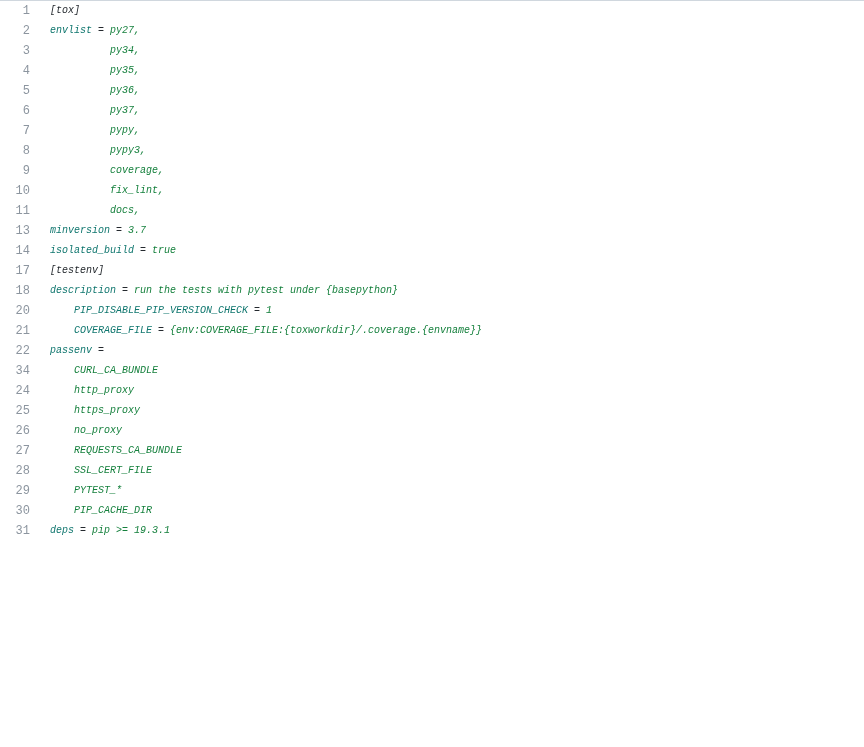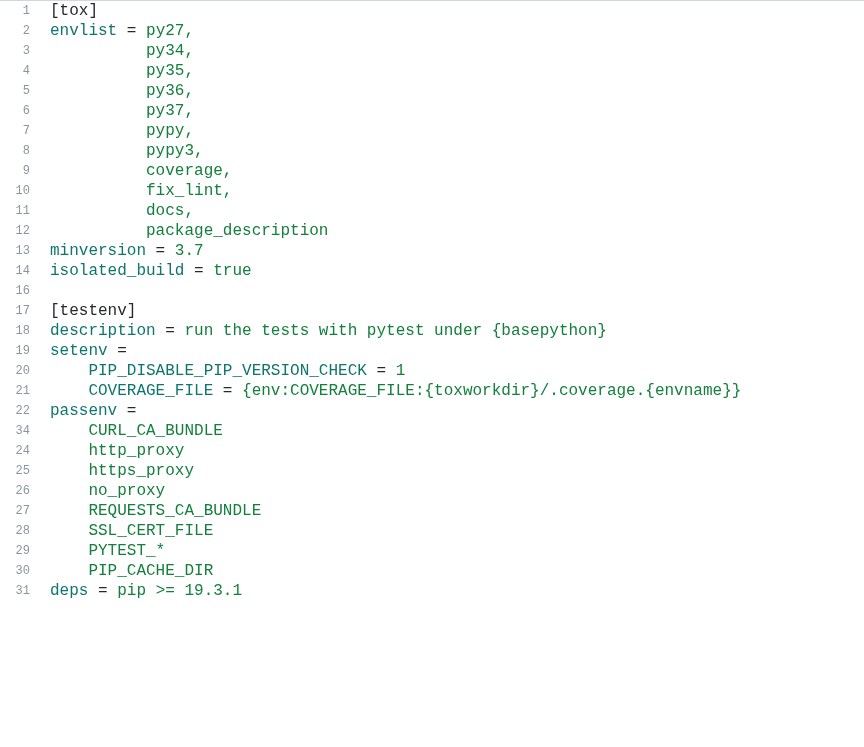--- a/index.html
+++ b/index.html
@@ -26,22 +26,23 @@
     padding-right: 10px;
     color: #8c959f;
     user-select: none;
     vertical-align: top;
     font-size: 12px;
   }
   td.linecontent {
     padding-left: 10px;
     white-space: pre;
     vertical-align: top;
-    font-size: 16px;
+    font-size: 10px;
     color: #24292e;
+    font-style: italic;
   }
   .tok-key { color: #0f766e; }
   .tok-punct { color: #24292e; }
   .tok-val { color: #15803d; }
   .tok-section { color: #24292e; }
 </style>
 </head>
 <body>
 
 <div class="code-container">
@@ -85,46 +86,34 @@
         </tr>
         <tr>
           <td class="lineno">10</td>
           <td class="linecontent"><span class="tok-val">          fix_lint,</span></td>
         </tr>
         <tr>
           <td class="lineno">11</td>
           <td class="linecontent"><span class="tok-val">          docs,</span></td>
         </tr>
         <tr>
-          <td class="lineno">12</td>
-          <td class="linecontent"><span class="tok-val">          package_description</span></td>
-        </tr>
-        <tr>
           <td class="lineno">13</td>
           <td class="linecontent"><span class="tok-key">minversion</span><span class="tok-punct"> = </span><span class="tok-val">3.7</span></td>
         </tr>
         <tr>
           <td class="lineno">14</td>
           <td class="linecontent"><span class="tok-key">isolated_build</span><span class="tok-punct"> = </span><span class="tok-val">true</span></td>
         </tr>
         <tr>
-          <td class="lineno">16</td>
-          <td class="linecontent"><span class="tok-val"></span></td>
-        </tr>
-        <tr>
           <td class="lineno">17</td>
           <td class="linecontent"><span class="tok-section">[testenv]</span></td>
         </tr>
         <tr>
           <td class="lineno">18</td>
           <td class="linecontent"><span class="tok-key">description</span><span class="tok-punct"> = </span><span class="tok-val">run the tests with pytest under {basepython}</span></td>
-        </tr>
-        <tr>
-          <td class="lineno">19</td>
-          <td class="linecontent"><span class="tok-key">setenv</span><span class="tok-punct"> =</span></td>
         </tr>
         <tr>
           <td class="lineno">20</td>
           <td class="linecontent"><span class="tok-val">    </span><span class="tok-key">PIP_DISABLE_PIP_VERSION_CHECK</span><span class="tok-punct"> = </span><span class="tok-val">1</span></td>
         </tr>
         <tr>
           <td class="lineno">21</td>
           <td class="linecontent"><span class="tok-val">    </span><span class="tok-key">COVERAGE_FILE</span><span class="tok-punct"> = </span><span class="tok-val">{env:COVERAGE_FILE:{toxworkdir}/.coverage.{envname}}</span></td>
         </tr>
         <tr>

